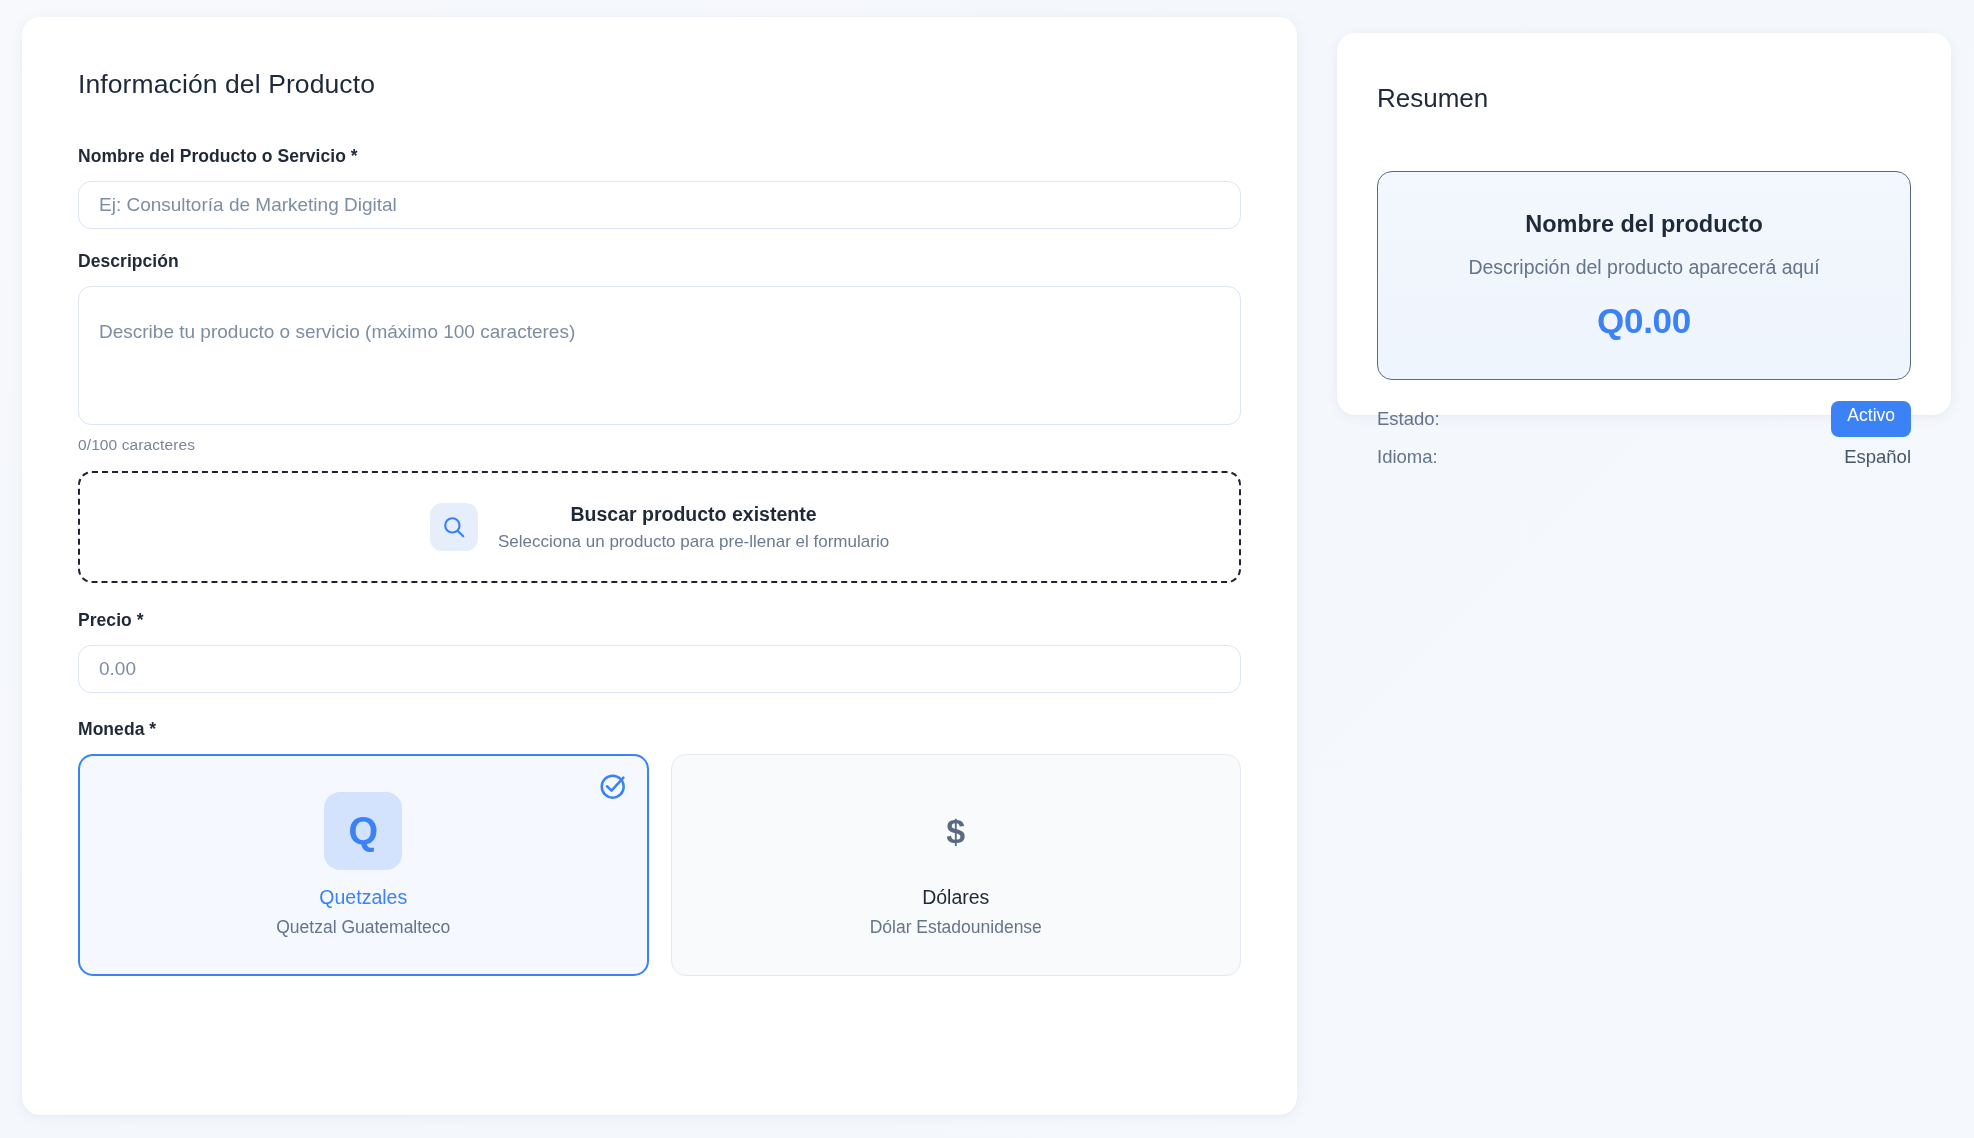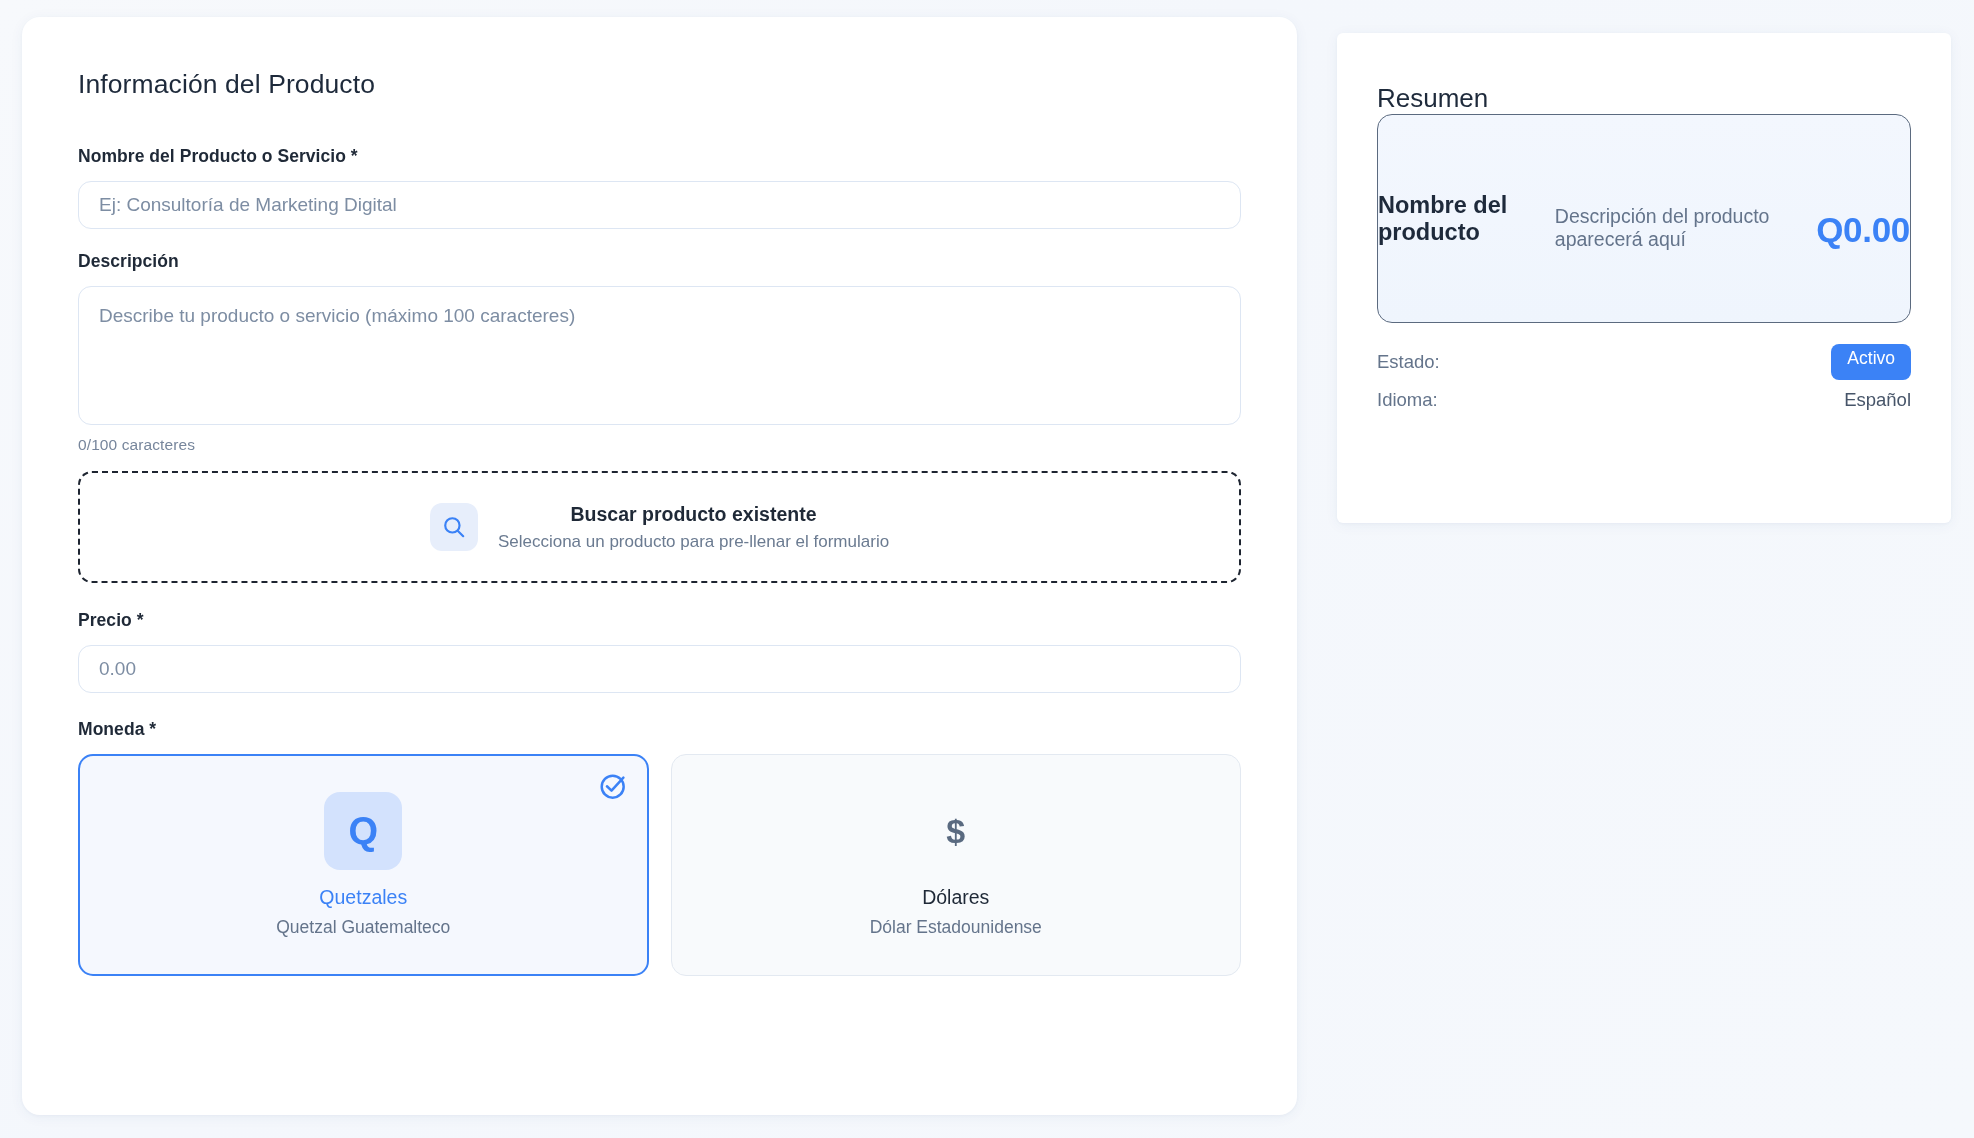--- a/index.html
+++ b/index.html
@@ -72,21 +72,21 @@
   .txt-area {
     display: block;
     width: 100%;
     height: 139px;
     border: 1.5px solid #dde6f3;
     border-radius: 13px;
     background: #ffffff;
     font-family: "Liberation Sans", sans-serif;
     font-size: 19px;
     color: #1f2937;
-    padding: 16px 20px;
+    padding: 32px 20px;
     resize: none;
     outline: none;
     line-height: 1.35;
   }
   .txt-area::placeholder { color: #7d8da3; }
 
   .char-counter {
     font-size: 15.5px;
     color: #77869c;
     letter-spacing: .1px;
@@ -194,38 +194,40 @@
     width: 34px;
     height: 34px;
   }
 
   
   .summary-card {
     position: absolute;
     left: 1337px;
     top: 33px;
     width: 614px;
-    height: 490px;
-    background: #ffffff;
-    border-radius: 6px;
+    height: 382px;
+    background: #ffffff;
+    border-radius: 18px;
     box-shadow: 0 2px 14px rgba(40, 70, 120, 0.055), 0 1px 3px rgba(40,70,120,0.04);
     padding: 0 40px;
   }
   .summary-title {
     font-size: 26px;
     font-weight: 400;
     color: #1e2a3b;
     padding-top: 50px;
   }
   .preview-box {
+    margin-top: 57px;
     height: 209px;
     border: 1.5px solid #5b6a7f;
     border-radius: 15px;
     background: linear-gradient(180deg, #f3f7fe 0%, #eff5fd 100%);
     display: flex;
+    flex-direction: column;
     align-items: center;
     justify-content: center;
   }
   .preview-name {
     font-size: 23.5px;
     font-weight: 700;
     color: #1e2a3b;
   }
   .preview-desc {
     margin-top: 18px;

